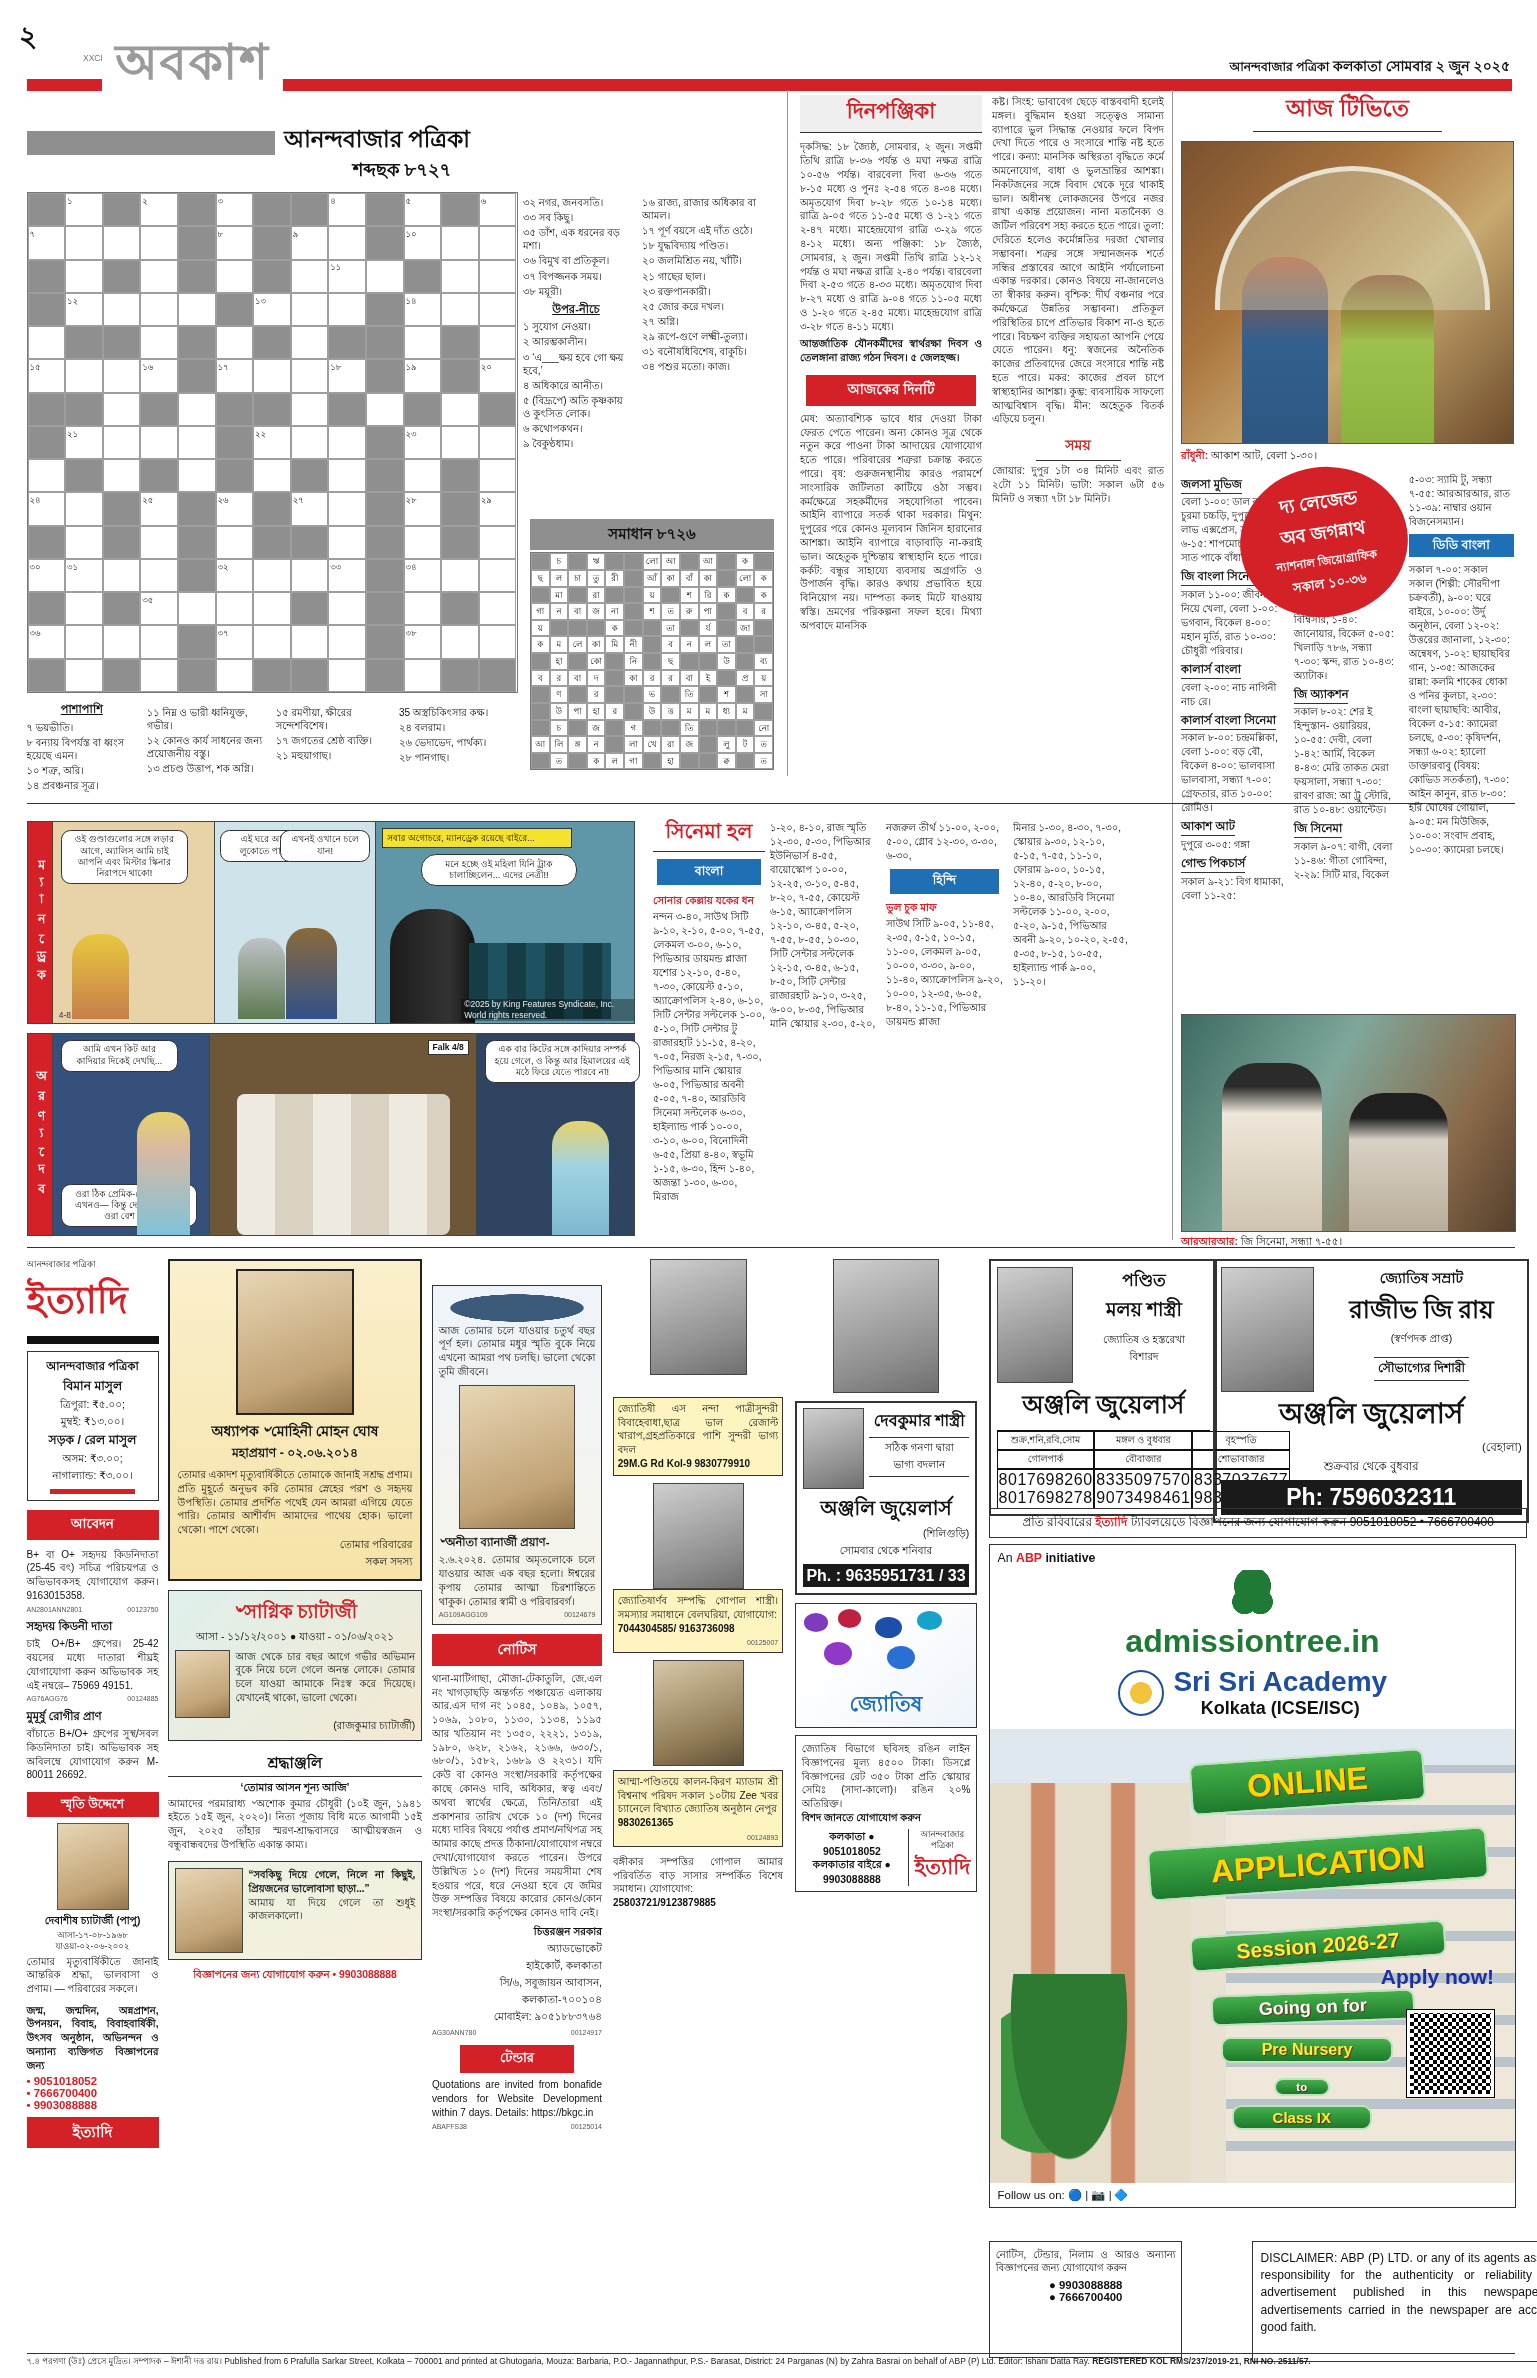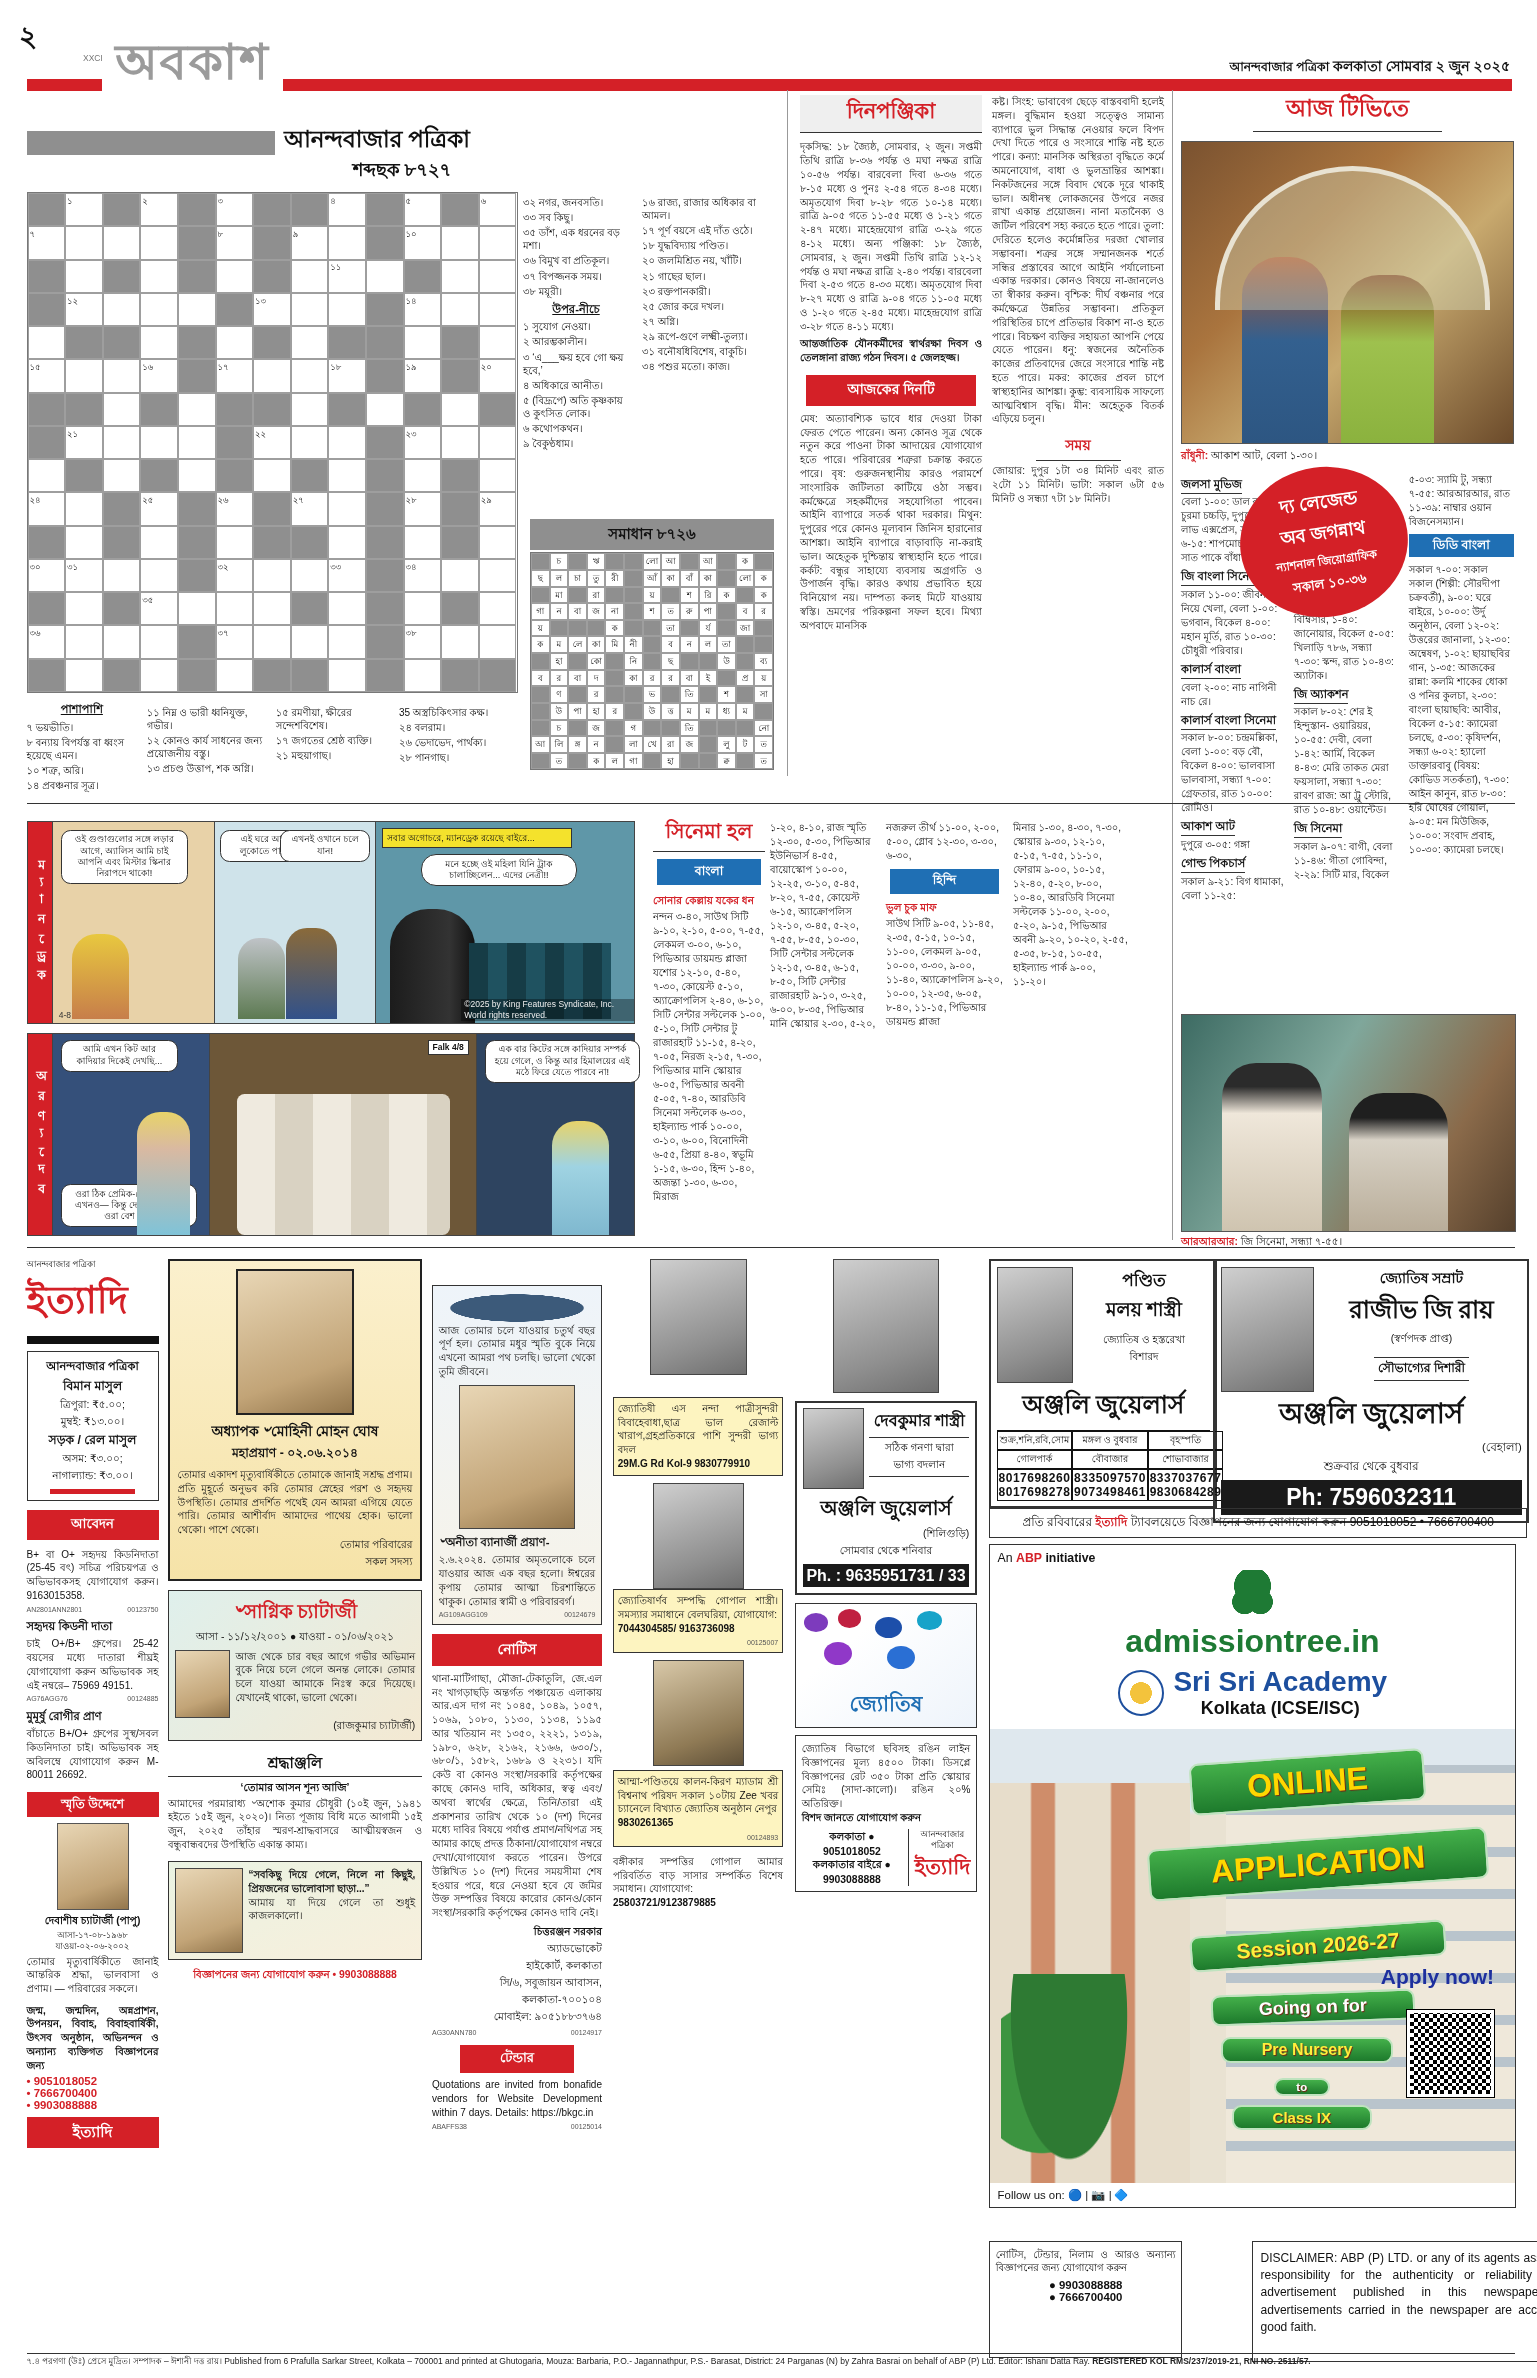--- a/index.html
+++ b/index.html
@@ -49,21 +49,21 @@
           font-size:9px;line-height:1.25;padding:3.8px 5.7px;text-align:center;}
   .capbox{position:absolute;background:#f4e22c;border:0.9px solid #333;font-size:9px;padding:1.9px 3.8px;}
   
   .adbox{border:0.9px solid #333;}
   .yellow{background:#fdf4c0;}
   .obit{background:linear-gradient(180deg,#fbf0cd,#f6e3a8);border:2.8px solid #222;}
   .ref{font-size:7px;color:#555;display:flex;justify-content:space-between;margin-top:2.8px;}
   .phone-big{background:#1a1a1a;color:#fff;font-weight:bold;text-align:center;}
   .jtable{display:grid;grid-template-columns:1fr 1fr 1fr;border-top:1.4px solid #111;}
   .jtable div{border:0.9px solid #111;text-align:center;font-size:9.5px;padding:0.9px;}
-  .jtable .ph{font-weight:bold;font-size:12px;letter-spacing:0.5px;text-align:center;}
+  .jtable .ph{font-weight:normal;font-size:16px;letter-spacing:0.5px;text-align:center;}
   .qr{background:repeating-linear-gradient(0deg,#000 0 3.8px,#fff 3.8px 7.6px),
                repeating-linear-gradient(90deg,#000 0 3.8px,#fff 3.8px 7.6px);background-blend-mode:difference;border:3.8px solid #fff;outline:0.9px solid #000;}
   .greenbadge{background:linear-gradient(180deg,#44b04a,#1d7a2c);border:2.8px solid #bfe3bf;border-radius:9.5px;
               color:#ffd700;font-weight:bold;text-align:center;text-shadow:0.9px 0.9px 0.9px #7a1c10;}
   .vrule{border-left:0.9px solid #999;}
   .hrule{border-top:1.9px solid #333;}
 </style>
 </head>
 <body>
 

